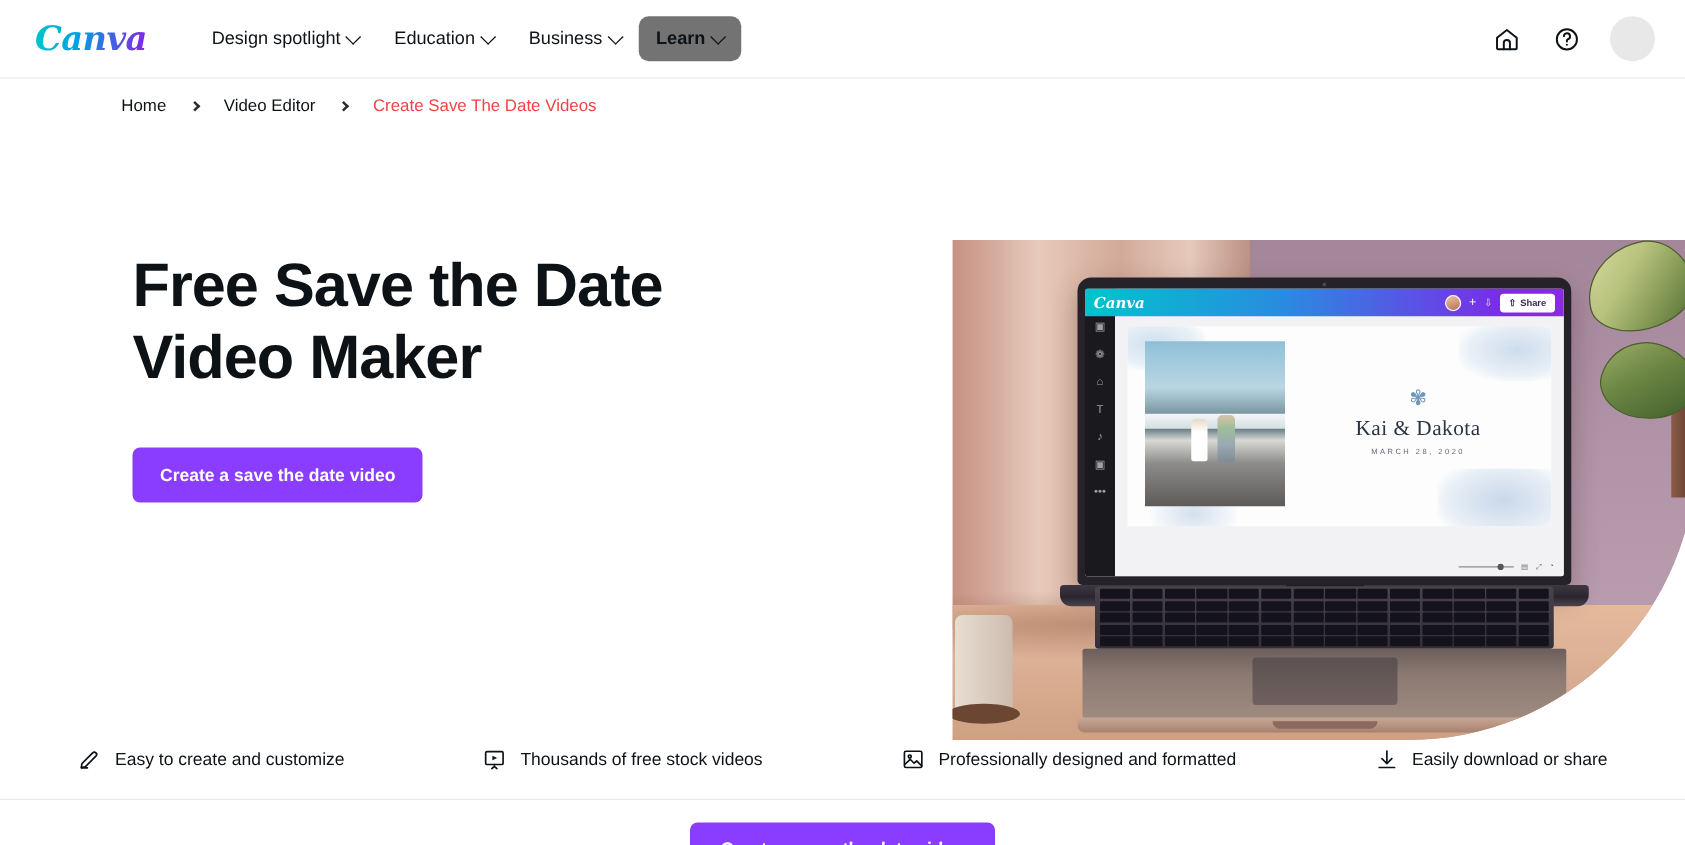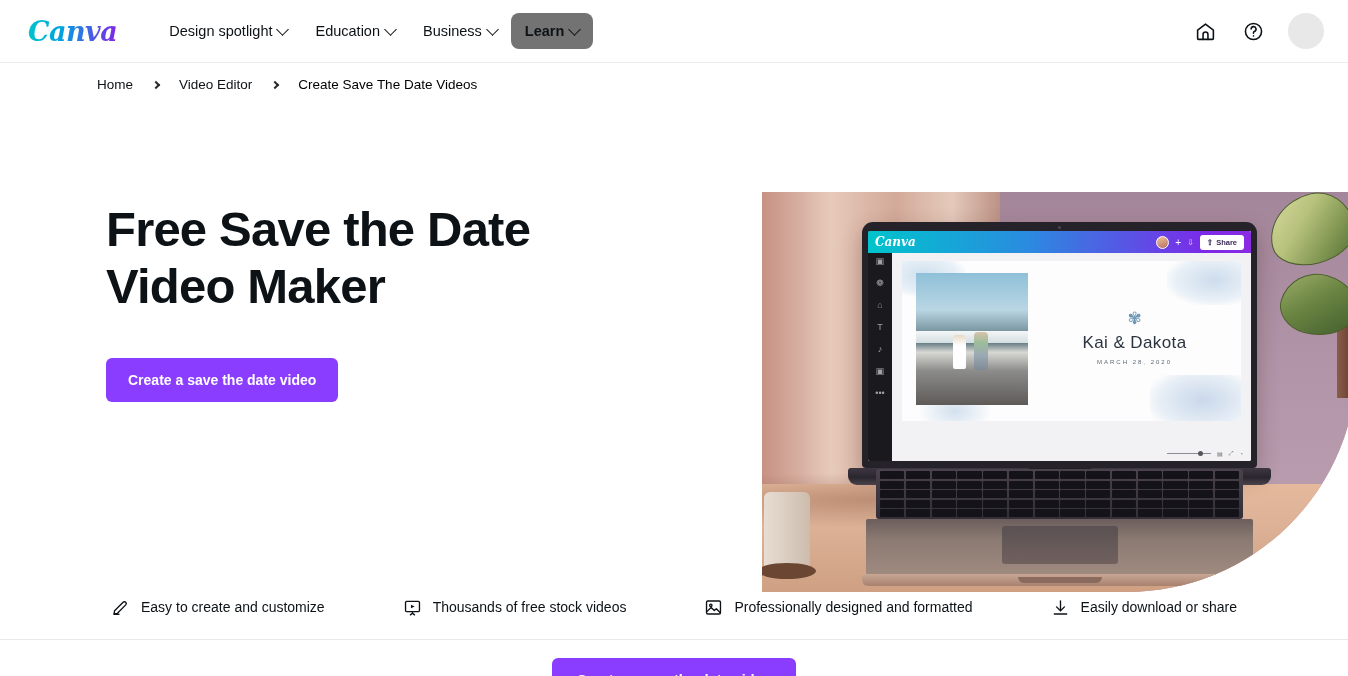--- a/index.html
+++ b/index.html
@@ -70,21 +70,21 @@
   }
 
   
   .breadcrumb {
     display: flex; align-items: center; gap: 20px;
     padding: 12px 0 0 97px;
     height: 31px;
     font-size: 13.5px;
   }
   .crumb { color: #0d1216; text-decoration: none; cursor: pointer; white-space: nowrap; }
-  .crumb.current { color: #000000; cursor: default; }
+  .crumb.current { color: #ef4444; cursor: default; }
   .crumb-sep {
     width: 6px; height: 6px;
     border-right: 2px solid #2b2b2d;
     border-top: 2px solid #2b2b2d;
     transform: rotate(45deg);
     flex: none;
   }
 
   
   .hero {
@@ -261,21 +261,21 @@
   .photo .p1 { position:absolute; left: 33%; top: 47%; width: 13px; height: 34px;
     background: linear-gradient(180deg,#e8d9c6 0%,#ffffff 32%,#fdfdfd 100%); border-radius: 4px 4px 2px 2px; }
   .photo .p2 { position:absolute; left: 52%; top: 45%; width: 14px; height: 38px;
     background: linear-gradient(180deg,#d8c3aa 0%,#9dbd9a 28%,#9ba9b4 62%,#7f8a94 100%); border-radius: 4px 4px 2px 2px; }
   .slide-right {
     flex: 1; display: flex; flex-direction: column;
     align-items: center; justify-content: center; padding-bottom: 8px;
   }
   .palm { font-size: 17px; color: #6d97b5; line-height: 1; margin-bottom: 6px; }
   .names {
-    font-family: Liberation Sans, sans-serif; font-size: 17px; color: #2b3440;
+    font-family: Liberation Serif, serif; font-size: 17px; color: #2b3440;
     letter-spacing: .4px; white-space: nowrap;
   }
   .date {
     font-family: "Liberation Sans", sans-serif; font-size: 6px; color: #5d6a76;
     letter-spacing: 2px; margin-top: 6px; white-space: nowrap;
   }
   .zoombar {
     position: absolute; right: 8px; bottom: 4px;
     display: flex; align-items: center; gap: 6px;
   }
@@ -319,21 +319,21 @@
   }
   .foot:after {
     content:""; position:absolute; left:50%; margin-left:-42px; top:3px;
     width: 84px; height: 6px; background:#8a6a5c; border-radius: 0 0 6px 6px;
   }
 
   
   .features {
     height: 65px;
     display: flex; 
-    padding: 0 111px;
+    padding: 0 62px;
     border-bottom: 1px solid #e9e9ea;
   }
   .feature {
     display: flex; align-items: center; gap: 11px;
     font-size: 14px; color: #0d1216;
     white-space: nowrap;
   }
   .feature + .feature { margin-left: auto; }
   .f-ico { flex: none; display: flex; }
 

